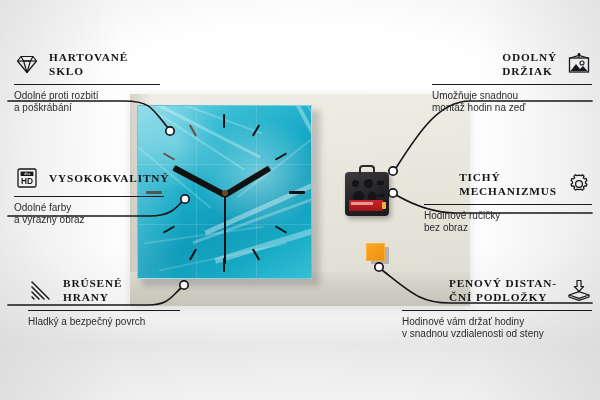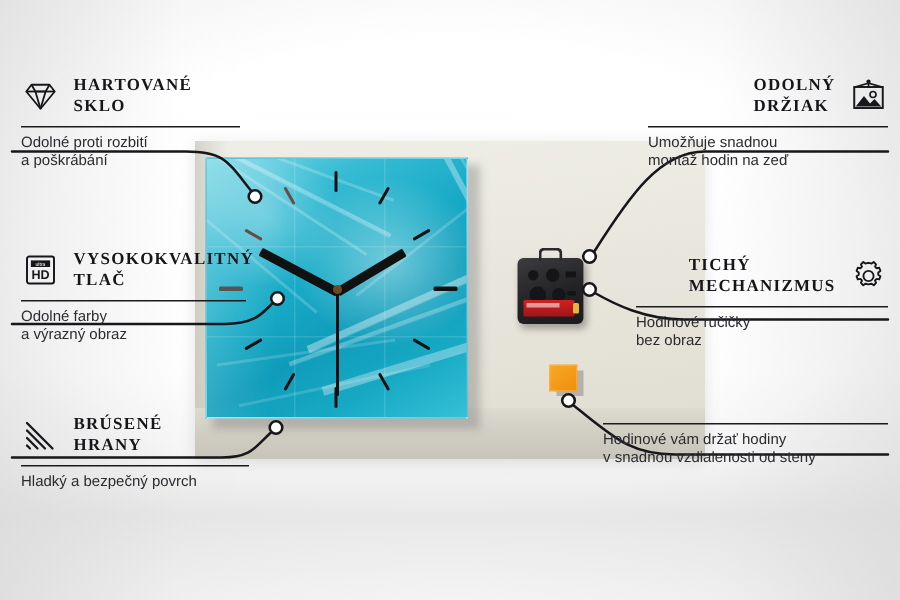--- a/index.html
+++ b/index.html
@@ -277,29 +277,28 @@
       <span class="ico">
         <svg viewBox="0 0 26 24">
           <rect x="4" y="3" width="18" height="18" rx="1.5" fill="none" stroke="#17171b" stroke-width="1.3"></rect>
           <rect x="6.6" y="5.6" width="12.8" height="4.4" fill="#17171b"></rect>
           <text x="13" y="9.2" font-family="Liberation Sans, sans-serif" font-size="3.4" fill="#ffffff" text-anchor="middle">ultra</text>
           <text x="13" y="18.2" font-family="Liberation Sans, sans-serif" font-size="8.4" font-weight="bold" fill="#17171b" text-anchor="middle">HD</text>
         </svg>
       </span>
       <span>
         <span class="co-title" style="display:block">VYSOKOKVALITNÝ</span>
-        <span class="co-title" style="display:block">TLAČ</span>
       </span>
     </div>
     <div class="co-rule"></div>
     <div class="co-sub">Odolné farby</div>
     <div class="co-sub">a výrazný obraz</div>
   </div>
 
-  <div class="callout co-left" style="left:14px; top:276px; width:152px;">
+  <div class="callout co-left" style="left:28px; top:276px; width:152px;">
     <div class="co-head">
       <span class="ico">
         <svg viewBox="0 0 26 24">
             <g stroke="#17171b" stroke-width="1.5" stroke-linecap="round">
           <line x1="4" y1="4" x2="21" y2="21"></line>
           <line x1="4" y1="9" x2="16" y2="21"></line>
           <line x1="4" y1="14" x2="11" y2="21"></line>
           <line x1="4" y1="19" x2="6" y2="21"></line>
         </g>
           </svg>
@@ -348,18 +347,31 @@
           <circle cx="13" cy="12" r="3.4" fill="none" stroke="#17171b" stroke-width="1.25"></circle>
         </svg>
       </span>
     </div>
     <div class="co-rule"></div>
     <div class="co-sub">Hodinové ručičky</div>
     <div class="co-sub">bez obraz</div>
   </div>
 
   <div class="callout co-right" style="right:8px; top:276px; width:190px;">
+    <div class="co-head">
+      <span>
+        <span class="co-title" style="display:block">PENOVÝ DISTAN-</span>
+        <span class="co-title" style="display:block">ČNÍ PODLOŽKY</span>
+      </span>
+      <span class="ico">
+        <svg viewBox="0 0 26 24">
+          <path d="M11 2.5 h4 v6 h2.6 L13 13.4 L8.4 8.5 H11 Z" fill="none" stroke="#17171b" stroke-width="1.2" stroke-linejoin="round"></path>
+          <path d="M13 13.6 L23 17 L13 20.4 L3 17 Z" fill="none" stroke="#17171b" stroke-width="1.2" stroke-linejoin="round"></path>
+          <path d="M3 17 v2 l10 3.4 L23 19 v-2" fill="none" stroke="#17171b" stroke-width="1.2" stroke-linejoin="round"></path>
+        </svg>
+      </span>
+    </div>
     <div class="co-rule"></div>
     <div class="co-sub">Hodinové vám držať hodiny</div>
     <div class="co-sub">v snadnou vzdialenosti od steny</div>
   </div>
 
 </div>
 
 </body></html>

